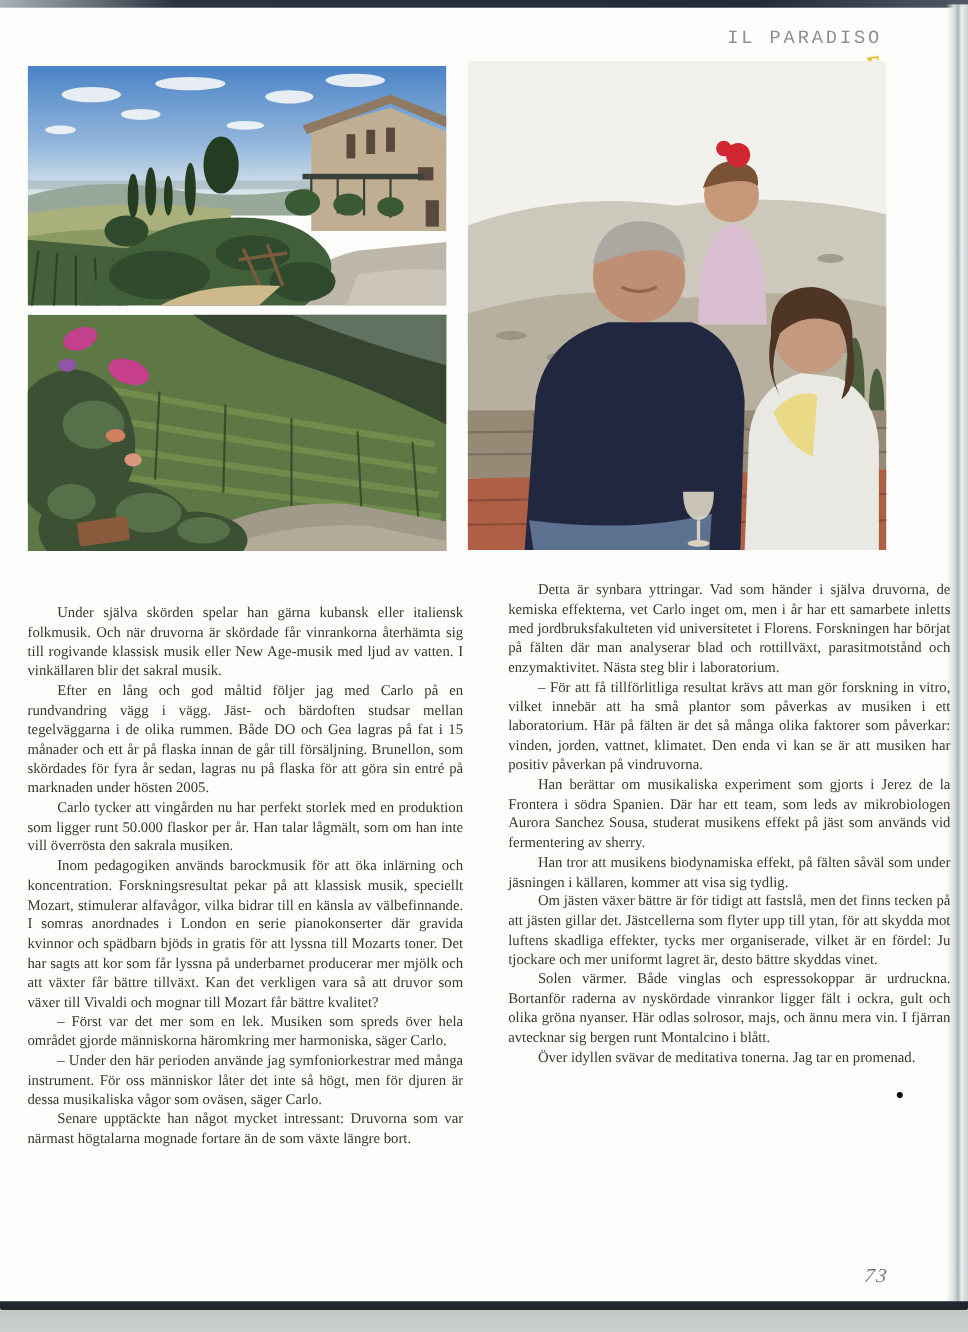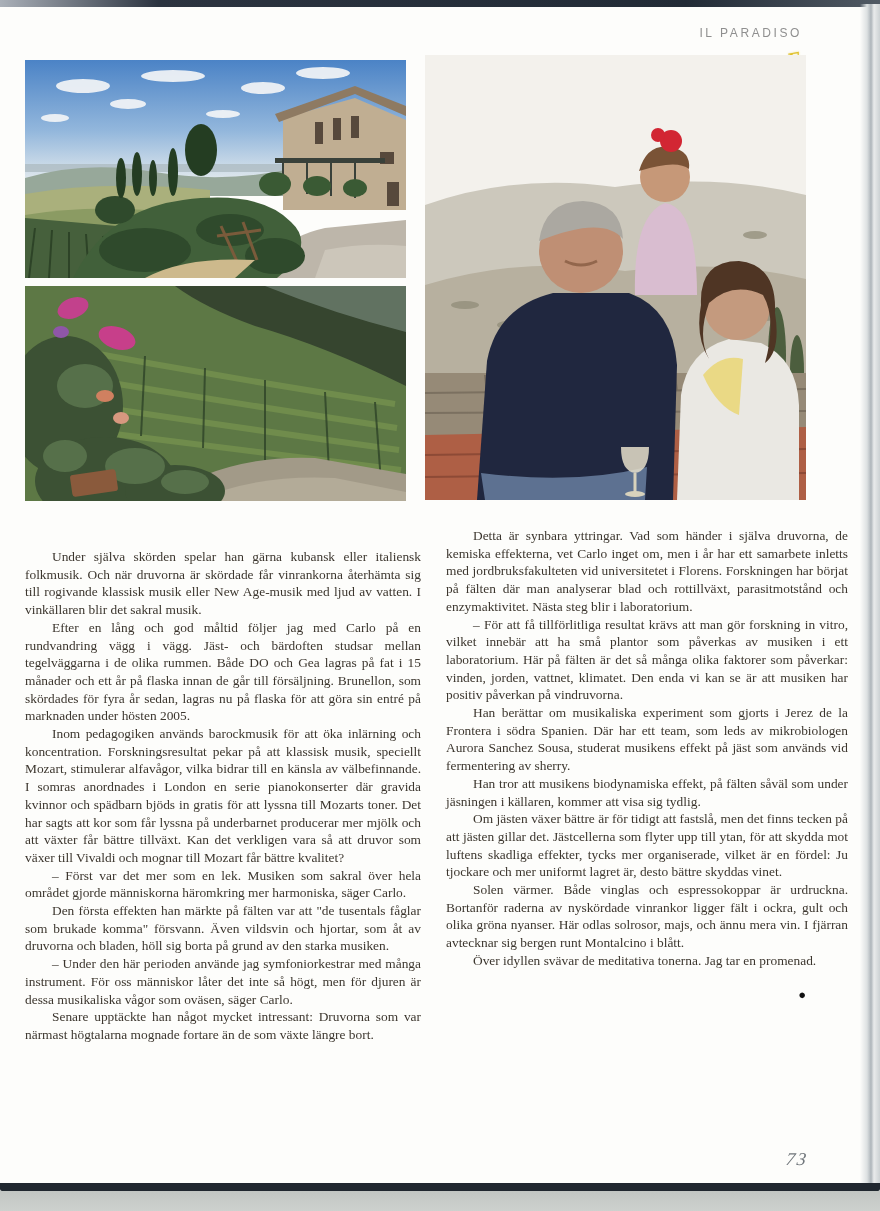--- a/index.html
+++ b/index.html
@@ -8,38 +8,38 @@
   
   .top-edge{position:absolute;left:0;top:0;width:880px;height:7px;
             background:linear-gradient(to right,#aab0b8,#2c3440 18%,#222b36 78%,#515a64);}
   .bottom-line{position:absolute;left:0;top:1183px;width:880px;height:8px;background:#20272f;
                border-radius:0 0 2px 2px;}
   .bottom-strip{position:absolute;left:0;top:1191px;width:880px;height:20px;
                 background:linear-gradient(to bottom,#c2c6c3,#cdd1ce);}
   .right-edge{position:absolute;right:0;top:4px;width:20px;height:1182px;
               background:linear-gradient(to right,rgba(255,255,255,0),#dde1e2 35%,#aeb5ba 55%,#e9ebeb 70%,#ccd1d3);}
   
-  .kicker{position:absolute;top:26px;right:78px;font-family:Liberation Sans, sans-serif;
-          font-size:12px;letter-spacing:2.6px;color:#8f8f8f;}
+  .kicker{position:absolute;top:26px;right:78px;font-family:Liberation Mono, monospace;
+          font-size:17px;letter-spacing:2.6px;color:#8f8f8f;}
   .ornament{position:absolute;top:48px;right:80px;font-size:20px;font-weight:bold;
             font-style:italic;color:#dfc12e;transform:rotate(-10deg);
             text-shadow:0 0 2px rgba(223,193,46,.6);}
   .folio{position:absolute;top:1149px;right:72px;font-style:italic;font-size:18px;
          color:#70767b;letter-spacing:2px;transform:skewX(-8deg);}
   
   figure{margin:0;padding:0;position:absolute;overflow:hidden;}
   figure svg{display:block;width:100%;height:100%;}
   .photo-villa{left:25px;top:60px;width:381px;height:218px;}
   .photo-vineyard{left:25px;top:286px;width:381px;height:215px;}
   .photo-family{left:425px;top:55px;width:381px;height:445px;}
   
   .col{position:absolute;top:527px;font-size:13.4px;line-height:17.7px;color:#3c362e;
        text-align:justify;}
   .col-left{left:25px;width:396px;margin-top:21px;}
-  .col-right{left:446px;width:402px;}
+  .col-right{left:462px;width:402px;}
   .col p{margin:0;text-indent:27px;}
   .end-dot{margin-top:16px;text-align:right;padding-right:42px;font-size:13px;color:#111;}
 </style>
 </head>
 <body>
 
 <div class="scan">
 
   <div class="top-edge"></div>
   <div class="right-edge"></div>
@@ -229,23 +229,23 @@
         <path d="M196 392 Q196 416 210 418 Q224 416 224 392 Z" fill="#e6dfca" opacity="0.85"></path>
         <line x1="210" y1="418" x2="210" y2="438" stroke="#d8d2bc" stroke-width="3"></line>
         <ellipse cx="210" cy="439" rx="10" ry="3" fill="#d8d2bc"></ellipse>
       </g>
     </svg>
   </figure>
 
   <div class="col col-left">
     <p>Under själva skörden spelar han gärna kubansk eller italiensk folkmusik. Och när druvorna är skördade får vinrankorna återhämta sig till rogivande klassisk musik eller New Age-musik med ljud av vatten. I vinkällaren blir det sakral musik.</p>
     <p>Efter en lång och god måltid följer jag med Carlo på en rundvandring vägg i vägg. Jäst- och bärdoften studsar mellan tegelväggarna i de olika rummen. Både DO och Gea lagras på fat i 15 månader och ett år på flaska innan de går till försäljning. Brunellon, som skördades för fyra år sedan, lagras nu på flaska för att göra sin entré på marknaden under hösten 2005.</p>
+    <p>Carlo tycker att vingården nu har perfekt storlek med en produktion som ligger runt 50.000 flaskor per år. Han talar lågmält, som om han inte vill överrösta den sakrala musiken.</p>
     <p>Inom pedagogiken används barockmusik för att öka inlärning och koncentration. Forskningsresultat pekar på att klassisk musik, speciellt Mozart, stimulerar alfavågor, vilka bidrar till en känsla av välbefinnande. I somras anordnades i London en serie pianokonserter där gravida kvinnor och spädbarn bjöds in gratis för att lyssna till Mozarts toner. Det har sagts att kor som får lyssna på underbarnet producerar mer mjölk och att växter får bättre tillväxt. Kan det verkligen vara så att druvor som växer till Vivaldi och mognar till Mozart får bättre kvalitet?</p>
-    <p>– Först var det mer som en lek. Musiken som sakral över hela området gjorde människorna häromkring mer harmoniska, säger Carlo.</p>
-    <p>Den första effekten han märkte på fälten var att "de tusentals fåglar som brukade komma" försvann. Även vildsvin och hjortar, som åt av druvorna och bladen, höll sig borta på grund av den starka musiken.</p>
+    <p>– Först var det mer som en lek. Musiken som spreds över hela området gjorde människorna häromkring mer harmoniska, säger Carlo.</p>
     <p>– Under den här perioden använde jag symfoniorkestrar med många instrument. För oss människor låter det inte så högt, men för djuren är dessa musikaliska vågor som oväsen, säger Carlo.</p>
     <p>Senare upptäckte han något mycket intressant: Druvorna som var närmast högtalarna mognade fortare än de som växte längre bort.</p>
   </div>
 
   <div class="col col-right">
     <p>Detta är synbara yttringar. Vad som händer i själva druvorna, de kemiska effekterna, vet Carlo inget om, men i år har ett samarbete inletts med jordbruksfakulteten vid universitetet i Florens. Forskningen har börjat på fälten där man analyserar blad och rottillväxt, parasitmotstånd och enzymaktivitet. Nästa steg blir i laboratorium.</p>
     <p>– För att få tillförlitliga resultat krävs att man gör forskning in vitro, vilket innebär att ha små plantor som påverkas av musiken i ett laboratorium. Här på fälten är det så många olika faktorer som påverkar: vinden, jorden, vattnet, klimatet. Den enda vi kan se är att musiken har positiv påverkan på vindruvorna.</p>
     <p>Han berättar om musikaliska experiment som gjorts i Jerez de la Frontera i södra Spanien. Där har ett team, som leds av mikrobiologen Aurora Sanchez Sousa, studerat musikens effekt på jäst som används vid fermentering av sherry.</p>
     <p>Han tror att musikens biodynamiska effekt, på fälten såväl som under jäsningen i källaren, kommer att visa sig tydlig.</p>
     <p>Om jästen växer bättre är för tidigt att fastslå, men det finns tecken på att jästen gillar det. Jästcellerna som flyter upp till ytan, för att skydda mot luftens skadliga effekter, tycks mer organiserade, vilket är en fördel:  Ju tjockare och mer uniformt lagret är, desto bättre skyddas vinet.</p>

